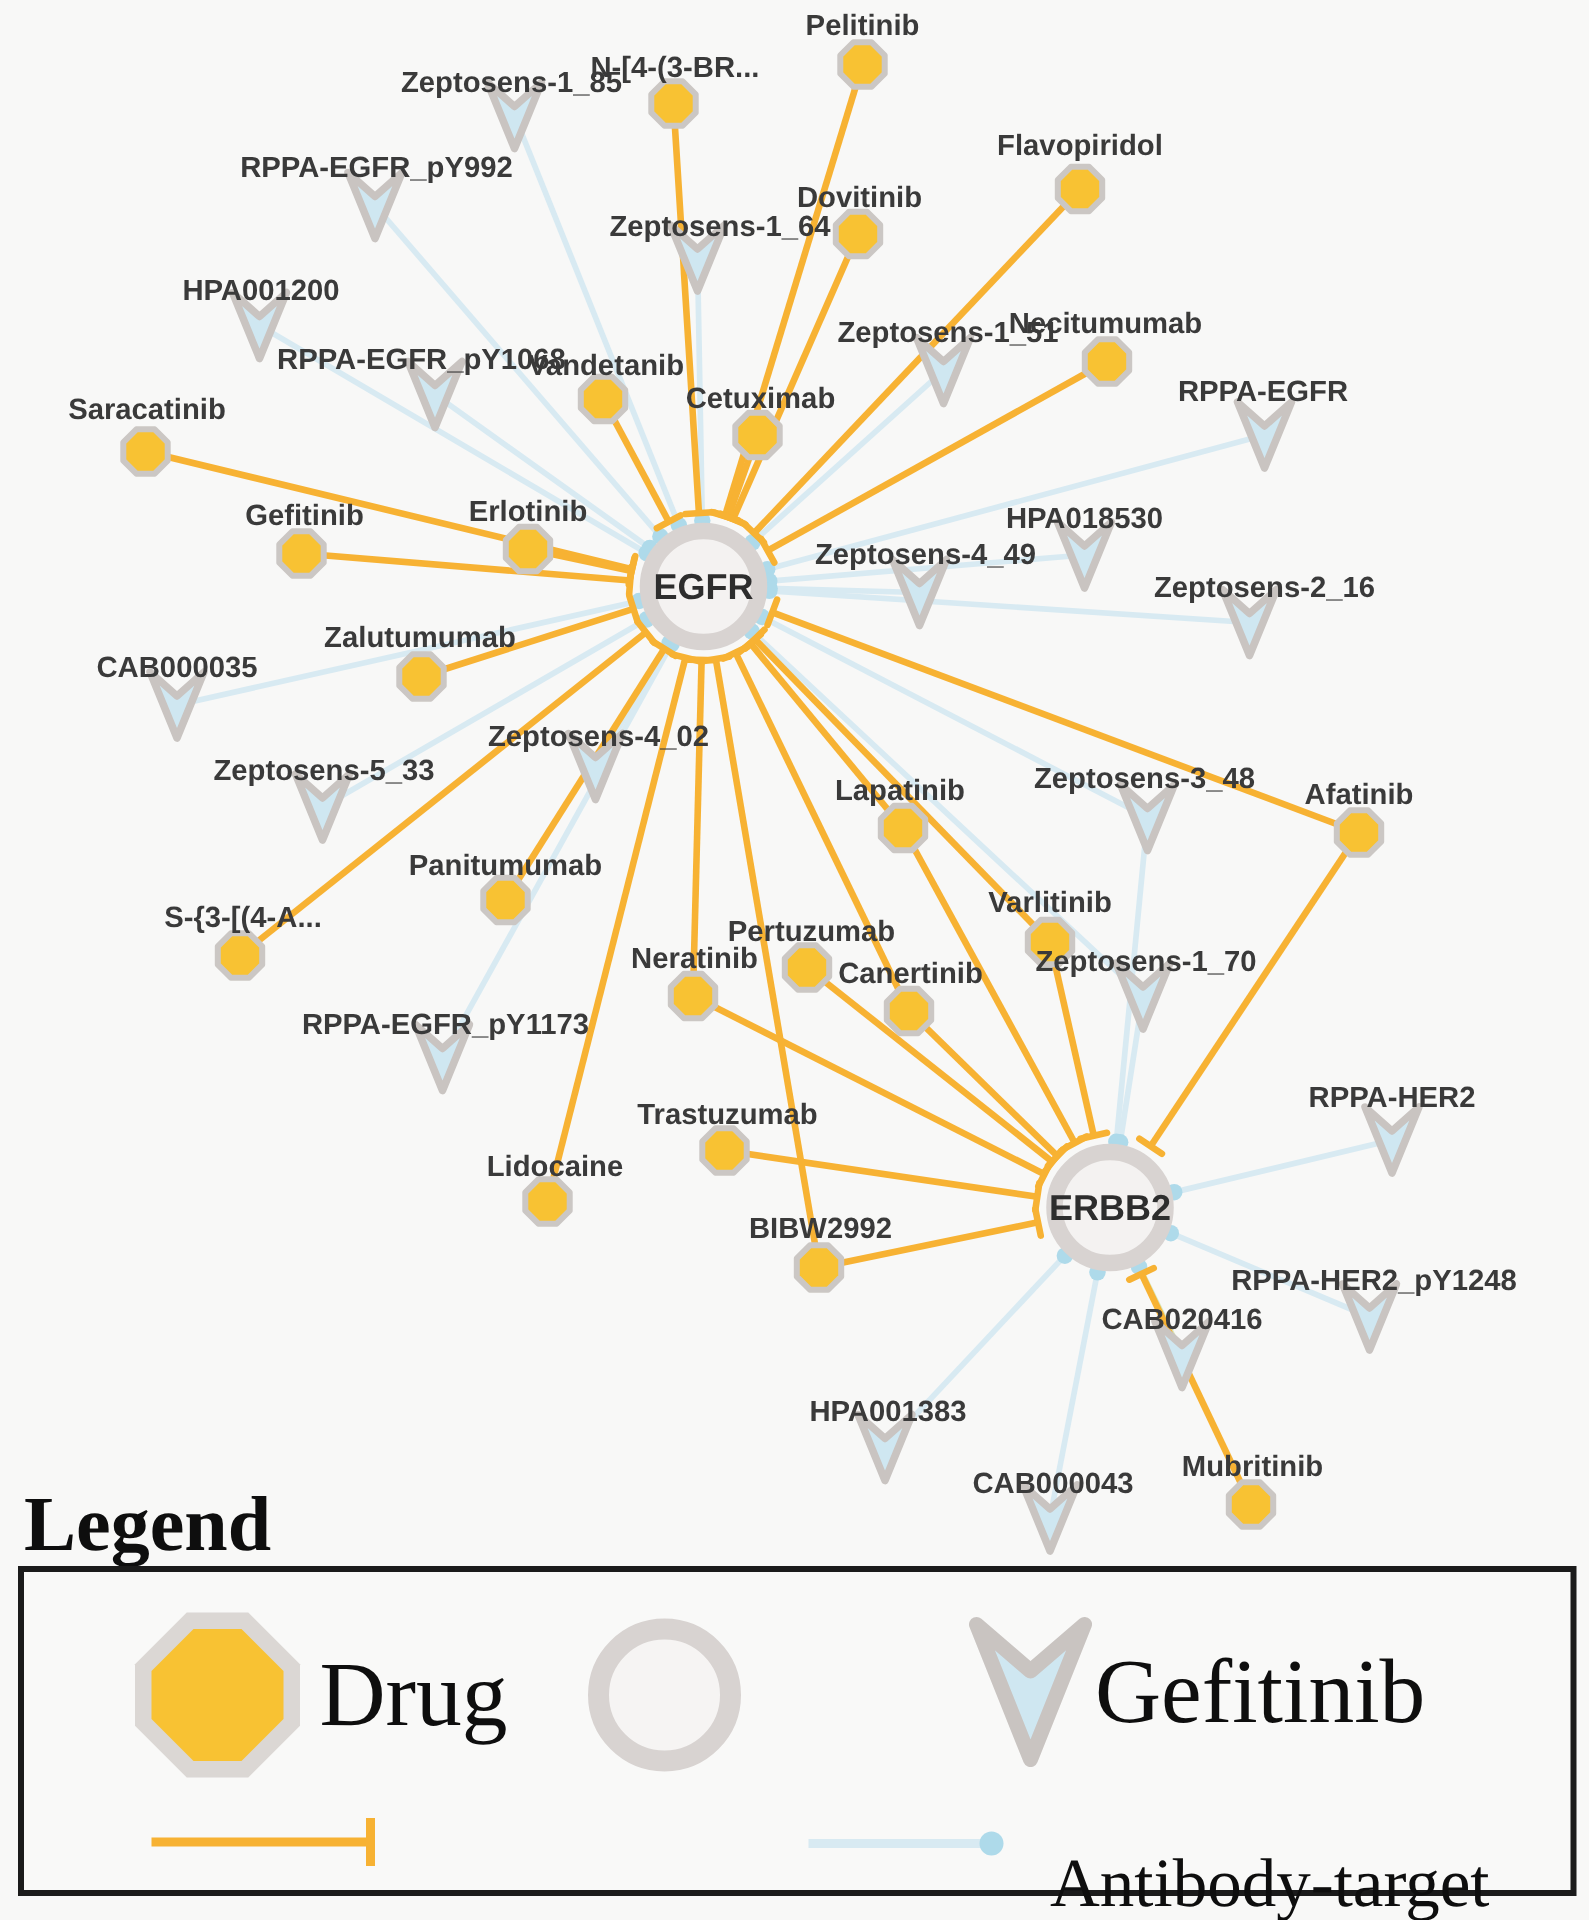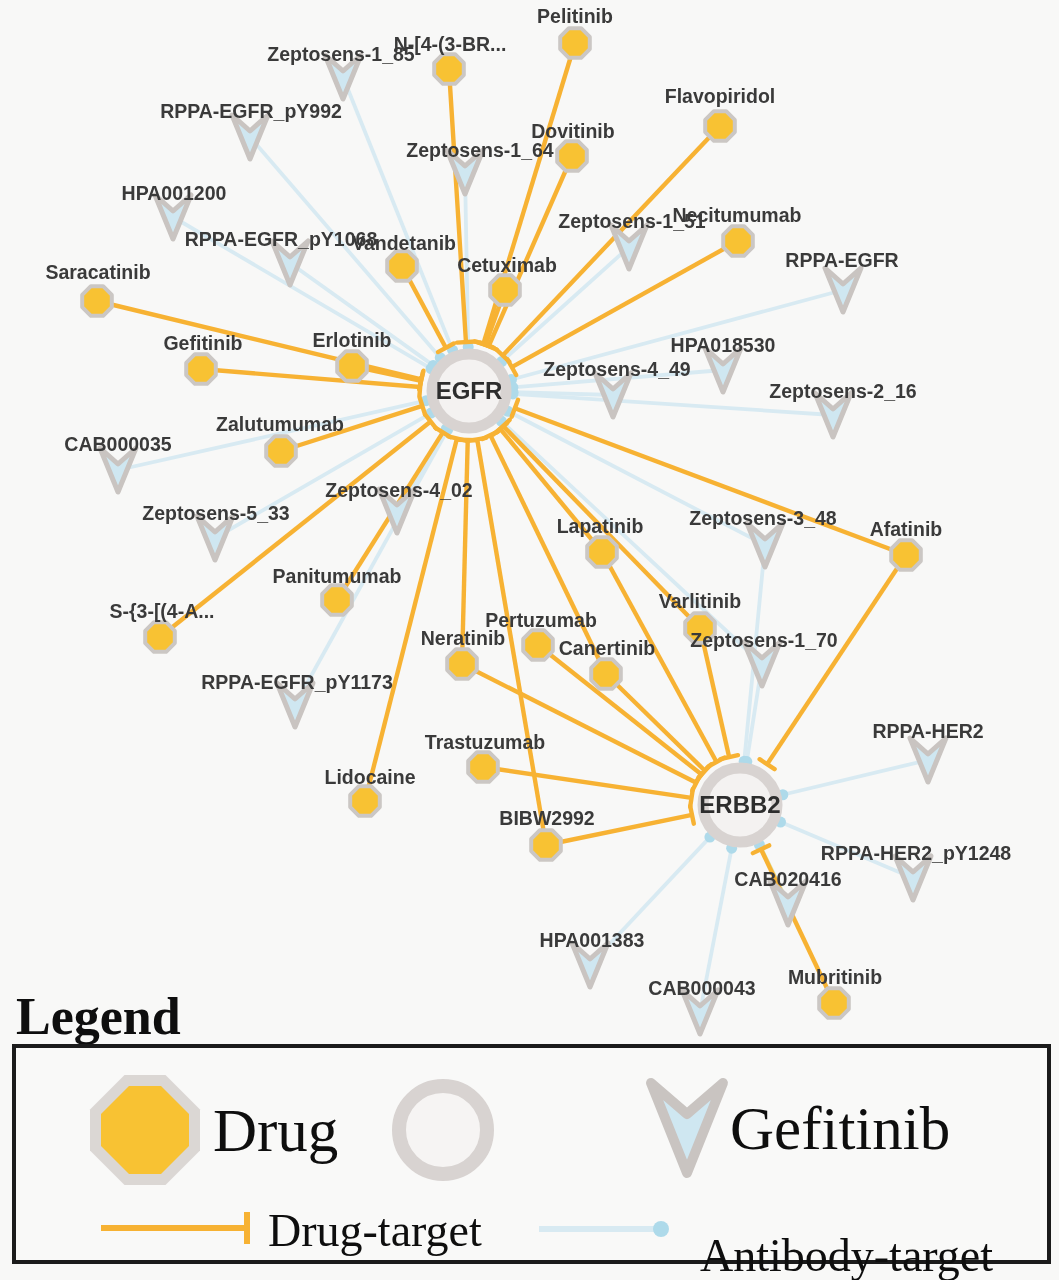--- a/index.html
+++ b/index.html
@@ -265,21 +265,20 @@
 
   <svg class="licon" style="left:687px;top:1128px;" width="96" height="110" viewBox="0 0 96 110">
     <polygon points="12,10 48,41 84,10 48,100" fill="#CFE7F1" stroke="#C9C4C1" stroke-width="10" stroke-linejoin="round"></polygon>
   </svg>
   <div class="legend-item-label row1" style="left:730px;top:1129px;">Gefitinib</div>
 
   <svg class="licon" style="left:179px;top:1228px;" width="164" height="40" viewBox="0 0 164 40">
     <line x1="4" y1="20" x2="150" y2="20" stroke="#F7B233" stroke-width="6"></line>
     <line x1="150" y1="4" x2="150" y2="36" stroke="#F7B233" stroke-width="6"></line>
   </svg>
-  <div class="legend-item-label row2" style="left:268px;top:1230px;">Drug-target</div>
 
   <svg class="licon" style="left:605px;top:1229px;" width="140" height="30" viewBox="0 0 140 30">
     <line x1="4" y1="15" x2="122" y2="15" stroke="#D8EAF2" stroke-width="6"></line>
     <circle cx="126" cy="15" r="8" fill="#AEDAEA"></circle>
   </svg>
   <div class="legend-item-label row2" style="left:700px;top:1231px;margin-top:24px;">Antibody-target</div>
 
 </div>
 
 </body></html>

